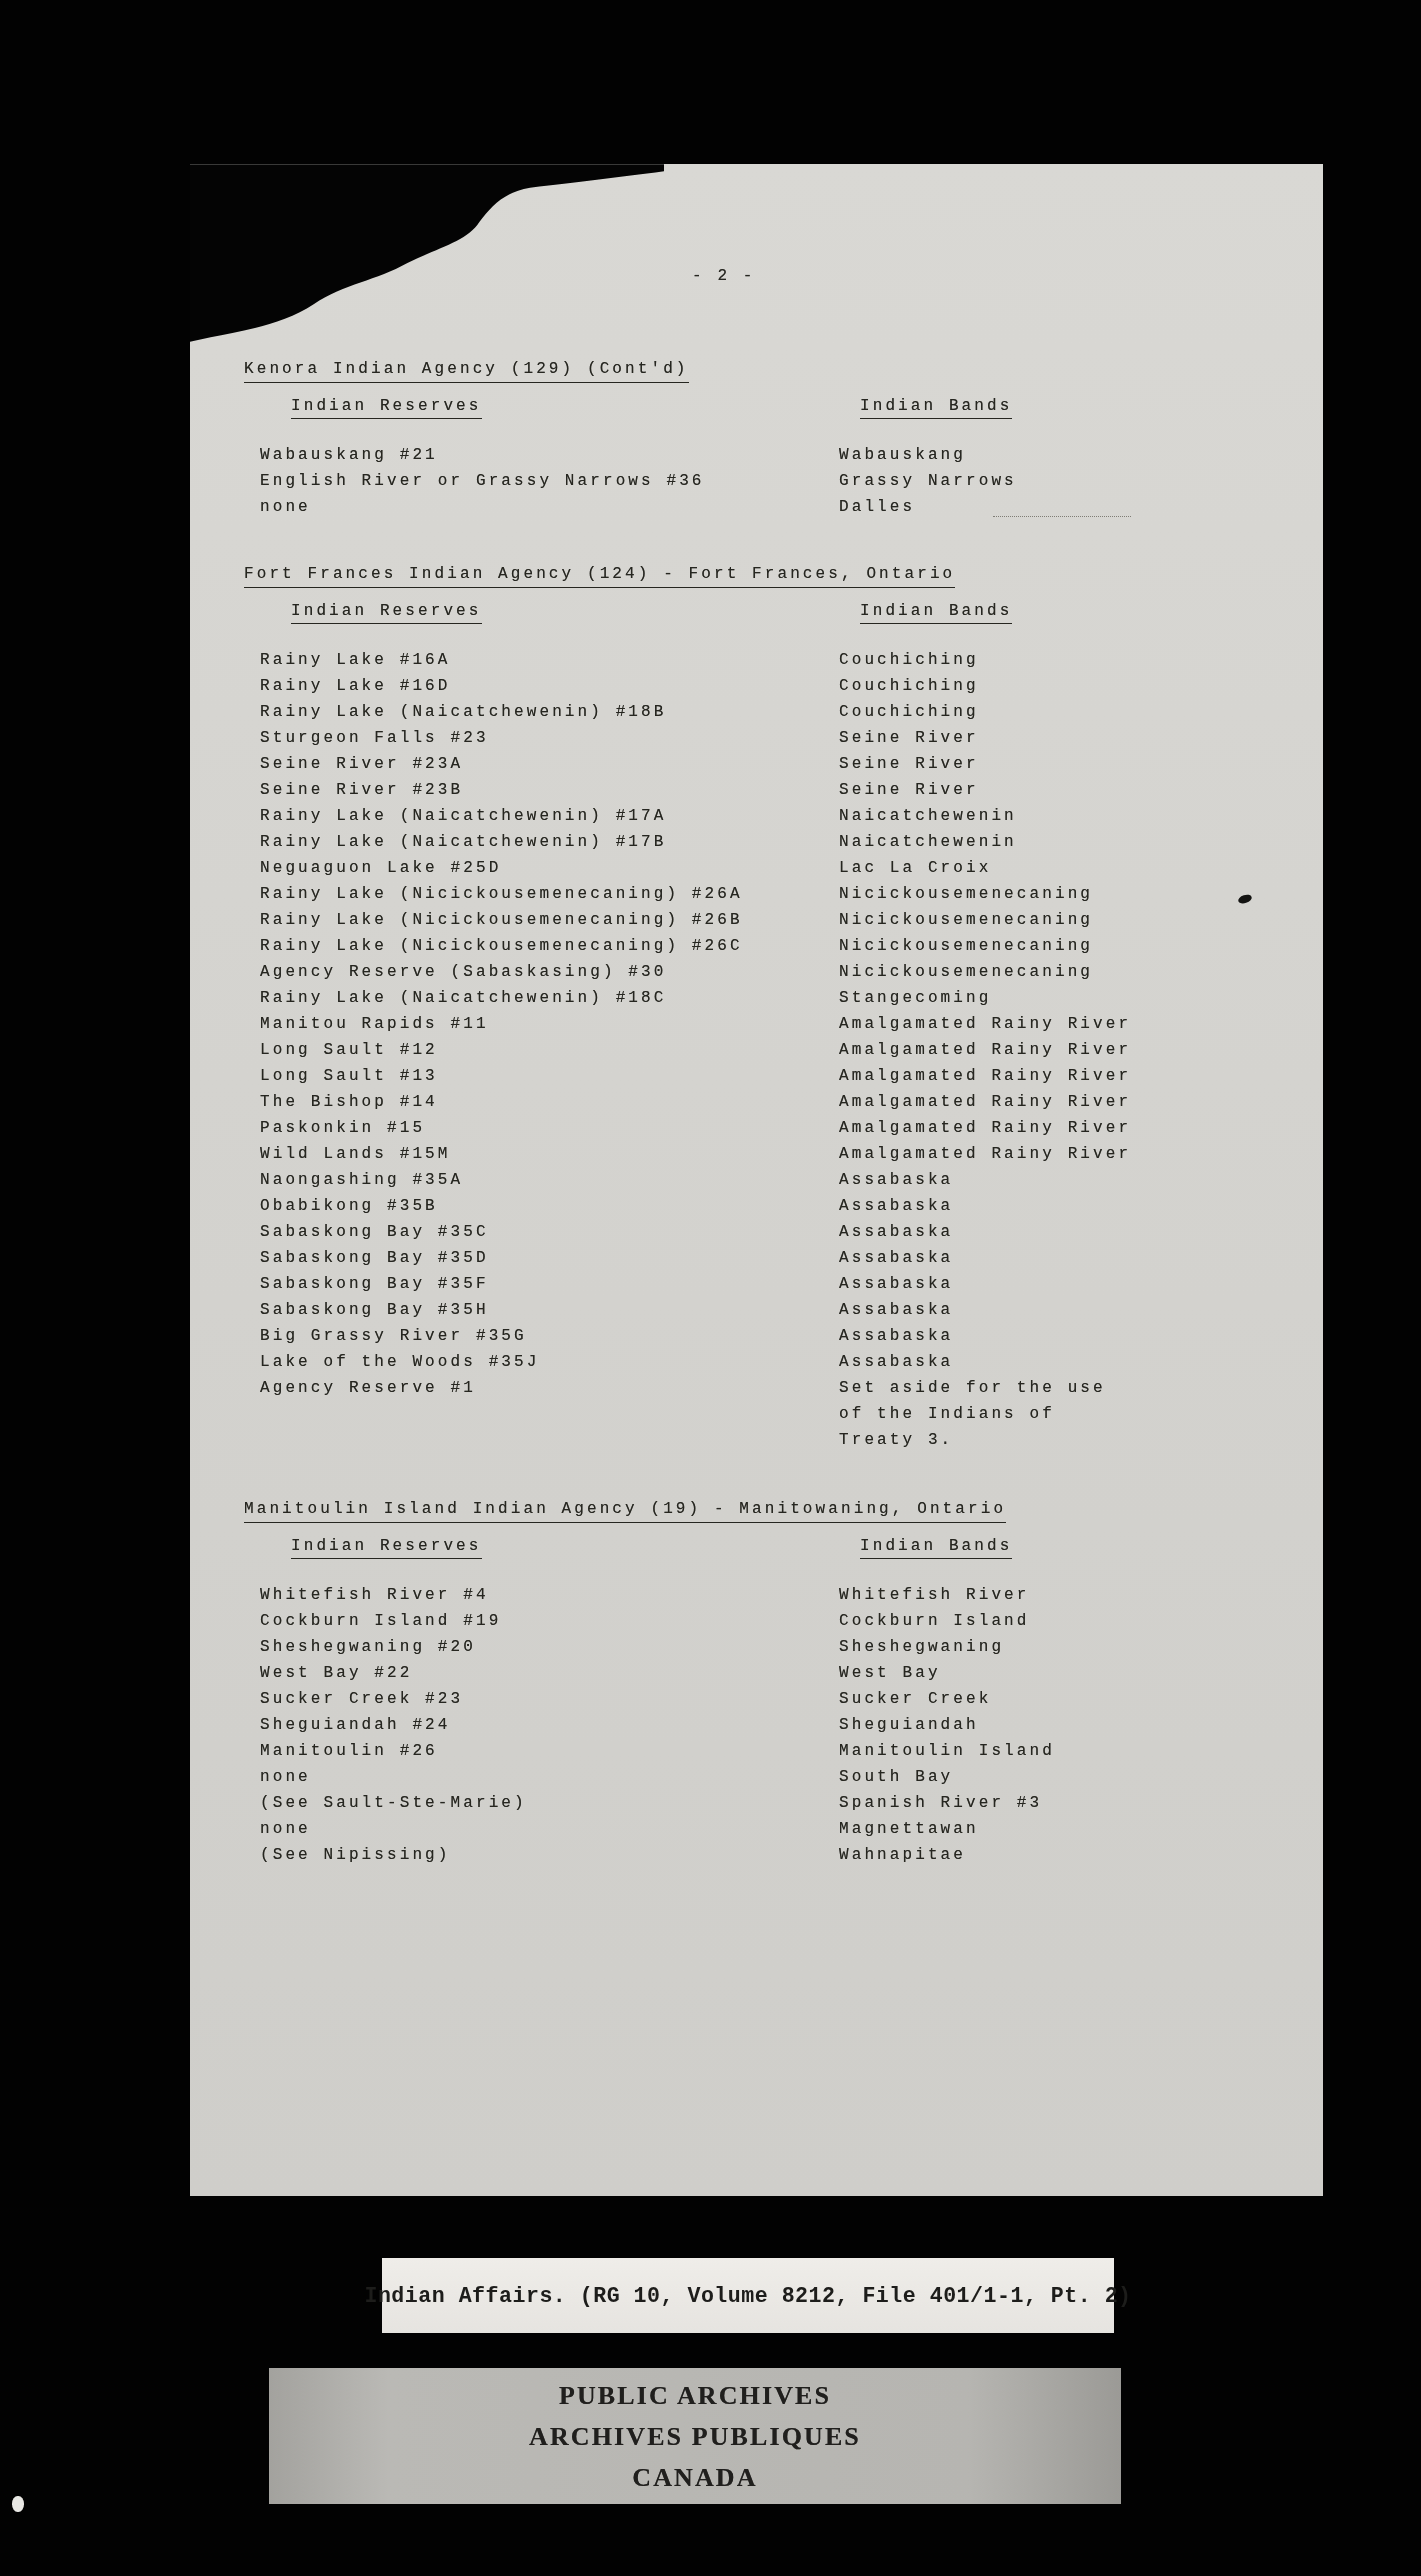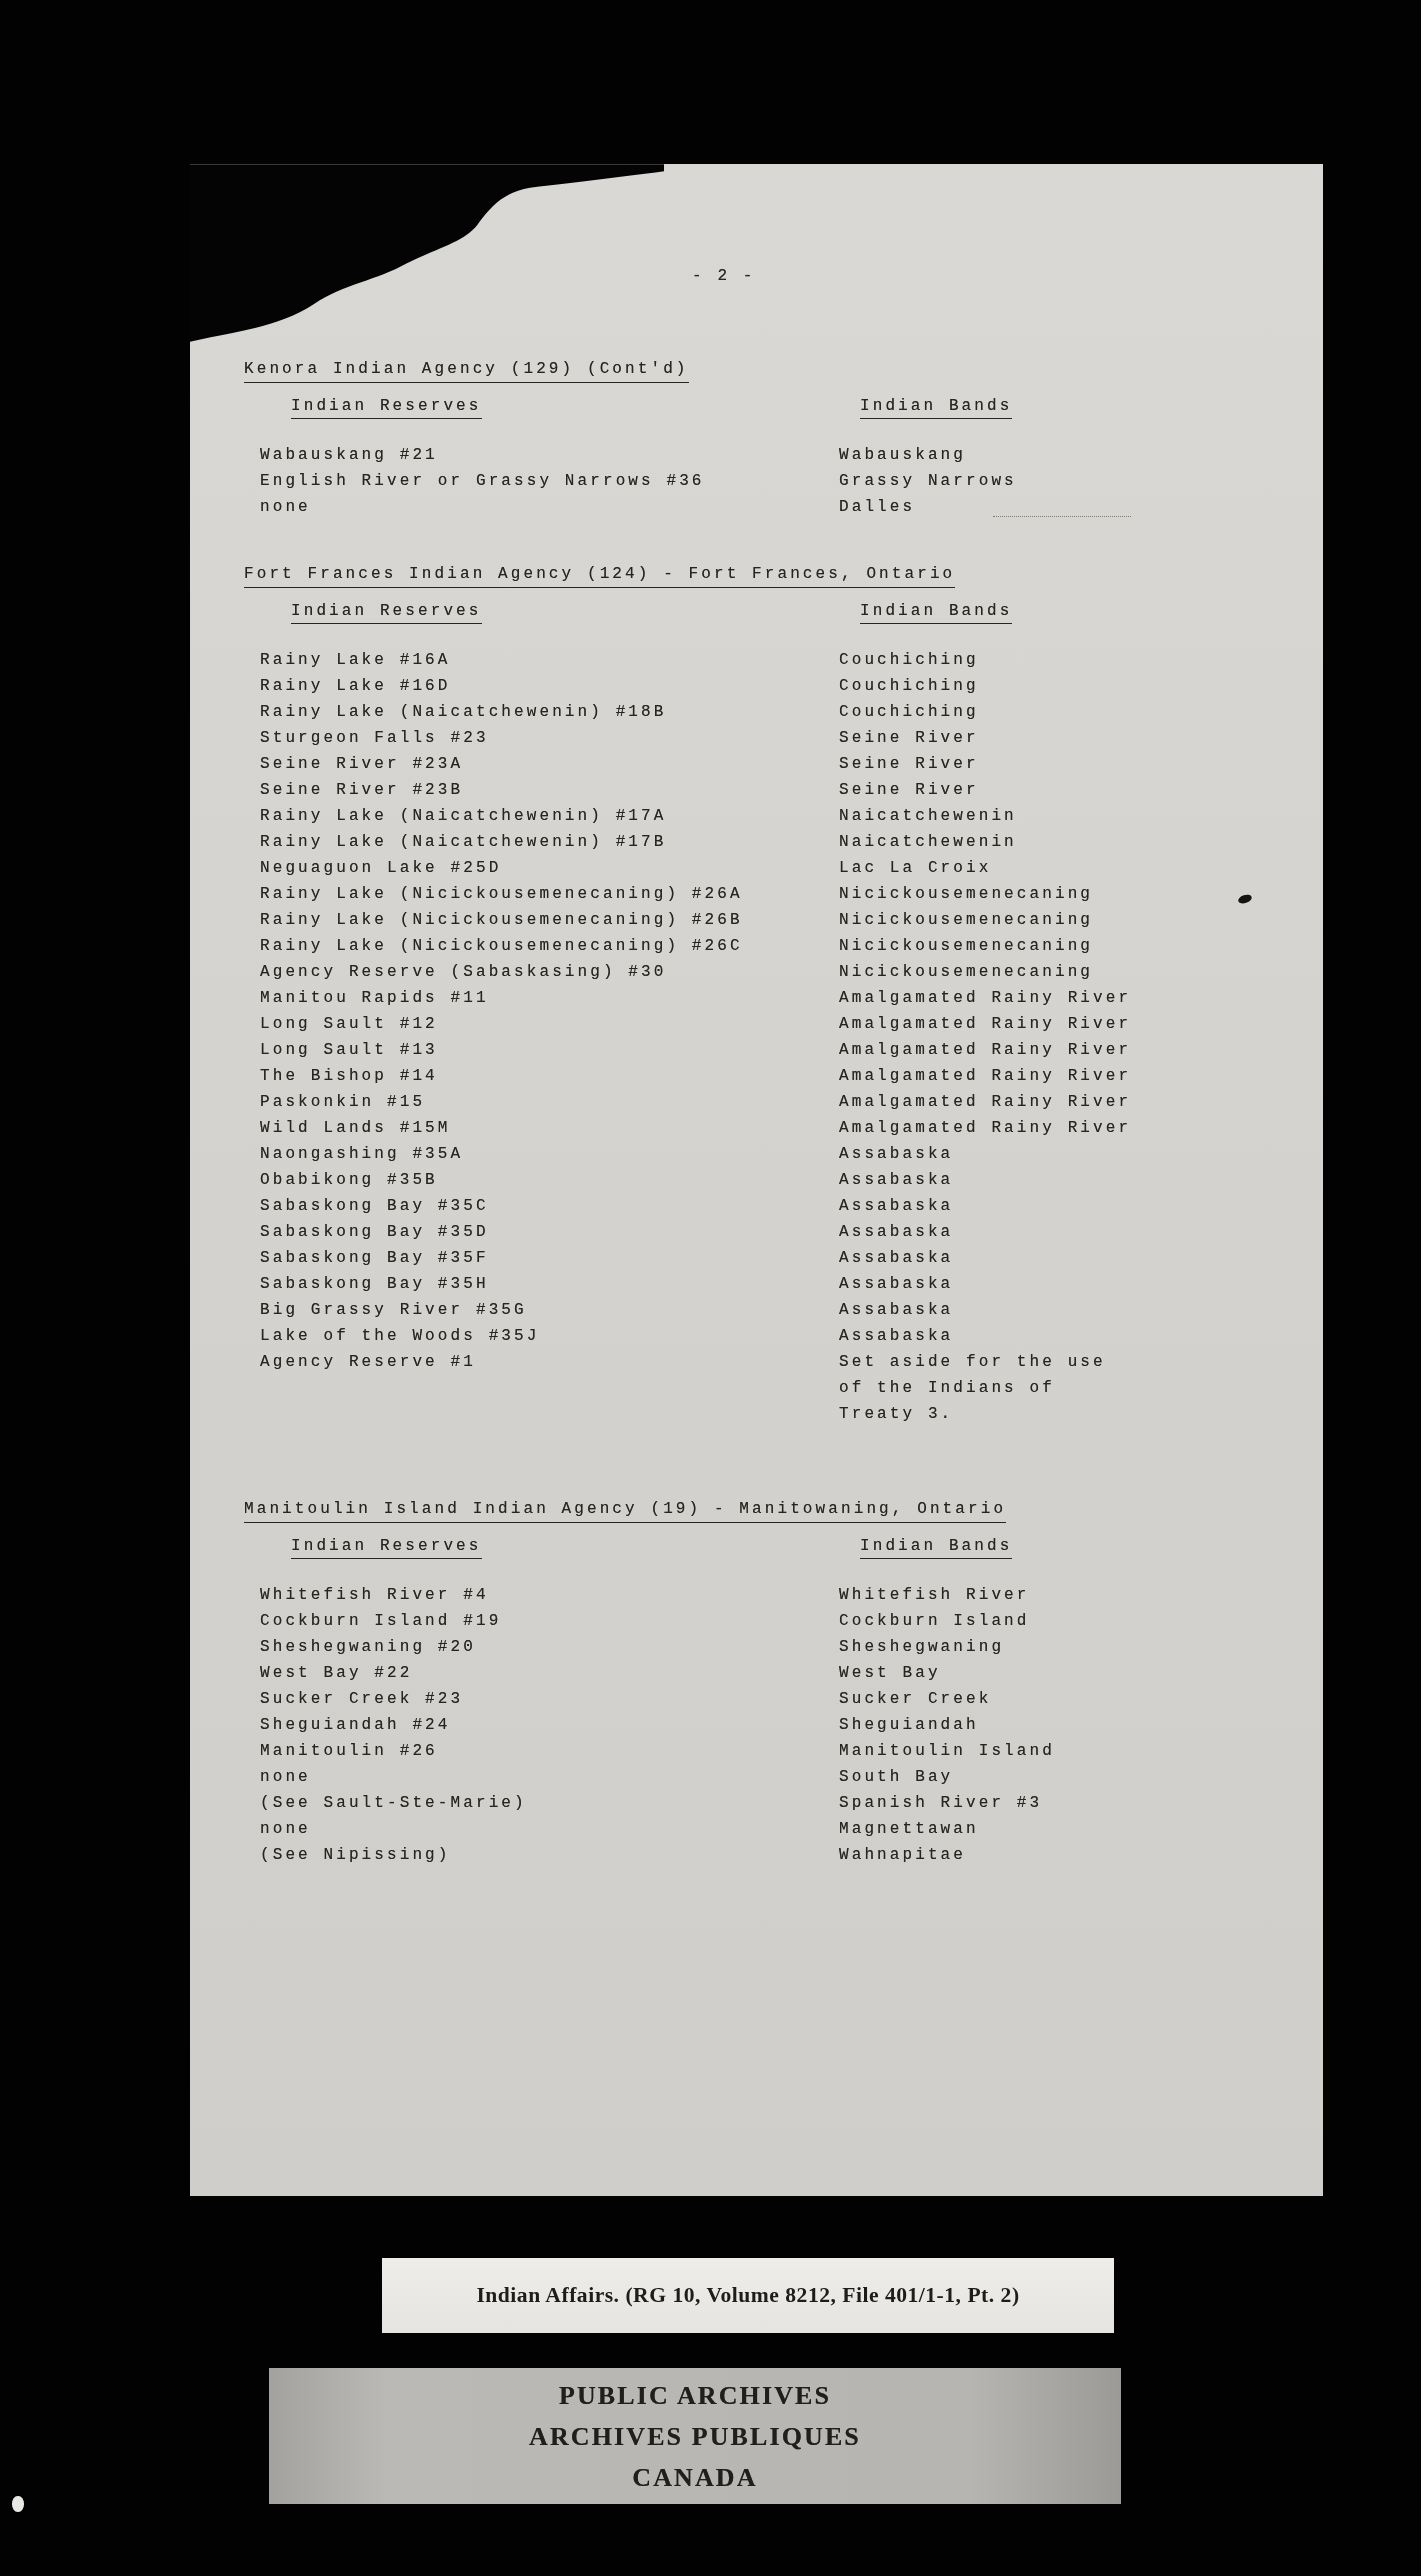--- a/index.html
+++ b/index.html
@@ -73,21 +73,21 @@
 
   
   .caption-strip {
     position: absolute;
     left: 382px; top: 2258px;
     width: 732px; height: 75px;
     background: linear-gradient(180deg, #efede9, #e6e4e0);
     display: flex; align-items: center; justify-content: center;
   }
   .caption-text {
-    font-family: Liberation Serif, serif;
+    font-family: Liberation Mono, monospace;
     font-weight: bold;
     font-size: 21.6px;
     color: #1d1d1b;
     letter-spacing: 0.5px;
     white-space: nowrap;
   }
   .stamp-band {
     position: absolute;
     left: 249px; top: 2368px;
     width: 852px; height: 136px;
@@ -214,20 +214,24 @@
   <div class="row">
     <span class="reserve ink typew">Rainy Lake (Nicickousemenecaning) #26C</span>
     <span class="band ink typew">Nicickousemenecaning</span>
   </div>
 
   <div class="row">
     <span class="reserve ink typew">Agency Reserve (Sabaskasing) #30</span>
     <span class="band ink typew">Nicickousemenecaning</span>
   </div>
 
+  <div class="row">
+    <span class="reserve ink typew">Rainy Lake (Naicatchewenin) #18C</span>
+    <span class="band ink typew">Stangecoming</span>
+  </div>
 
   <div class="row">
     <span class="reserve ink typew">Manitou Rapids #11</span>
     <span class="band ink typew">Amalgamated Rainy River</span>
   </div>
 
   <div class="row">
     <span class="reserve ink typew">Long Sault #12</span>
     <span class="band ink typew">Amalgamated Rainy River</span>
   </div>

